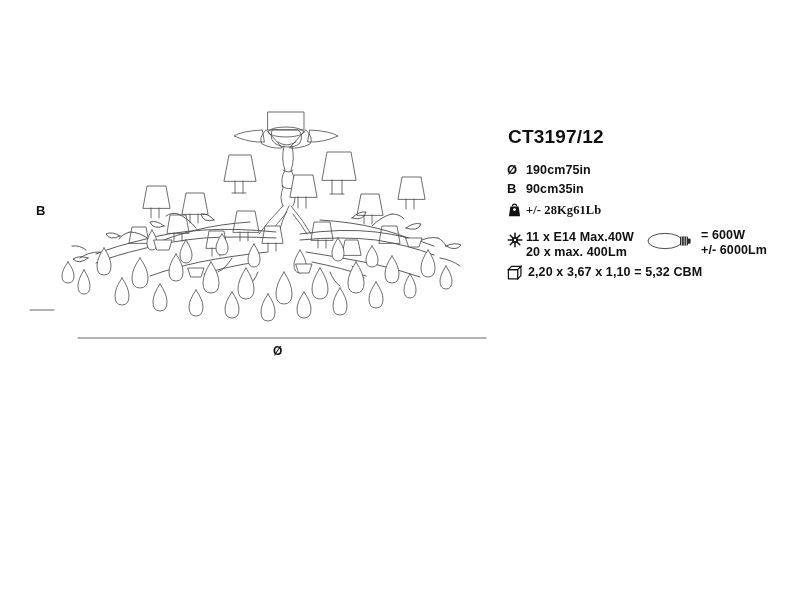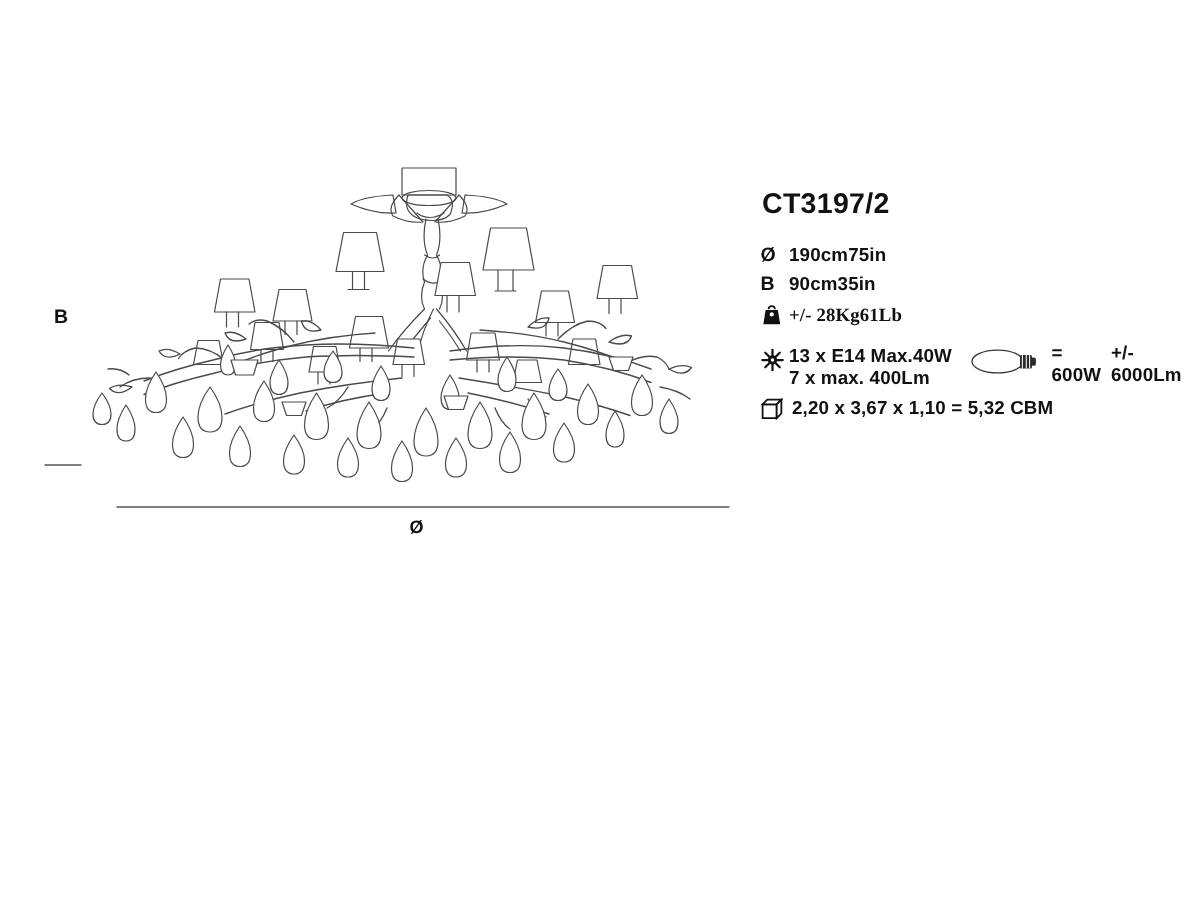--- a/index.html
+++ b/index.html
@@ -122,21 +122,21 @@
   #bulb-graphic {
     position: absolute;
     left: 139px;
     top: 230px;
   }
   #output-block {
     position: absolute;
     left: 194px;
     top: 228px;
     display: flex;
-    flex-direction: row;
+    flex-direction: column;
   }
   #output-block .spec-text { line-height: 15px; }
 
   #carton-text { padding-left: 2px; }
 </style>
 </head>
 <body>
 
 <div id="drawing-panel">
 
@@ -280,21 +280,21 @@
     </g>
   </svg>
 
   <div id="height-label">B</div>
 
   <div id="diameter-label">Ø</div>
 </div>
 
 <div id="spec-panel">
 
-  <div id="model-title">CT3197/2</div>
+  <div id="model-title">CT3197/12</div>
 
   <div class="spec-row" id="row-diameter">
     <span class="spec-icon">
       <span class="glyph-dim">Ø</span>
     </span>
     <span class="spec-text">
       <span>190cm</span><span class="val-second">75in</span>
     </span>
   </div>
 
@@ -327,22 +327,22 @@
           <line x1="8" y1="1.2" x2="8" y2="14.8"></line>
           <line x1="1.2" y1="8" x2="14.8" y2="8"></line>
           <line x1="3.2" y1="3.2" x2="12.8" y2="12.8"></line>
           <line x1="12.8" y1="3.2" x2="3.2" y2="12.8"></line>
         </g>
         <circle cx="8" cy="8" r="3.1" fill="#111111"></circle>
         <circle cx="8" cy="8" r="1.2" fill="#ffffff"></circle>
       </svg>
     </span>
     <span id="lamp-text-block">
-      <span class="spec-text">13 x E14 Max.40W</span>
-      <span class="spec-text">7 x max. 400Lm</span>
+      <span class="spec-text">11 x E14 Max.40W</span>
+      <span class="spec-text">20 x max. 400Lm</span>
     </span>
   </div>
 
   <div id="bulb-graphic">
     <svg width="48" height="22" viewBox="0 0 48 22">
       <ellipse cx="19" cy="11" rx="17" ry="7.6" fill="#ffffff" stroke="#3a3a3a" stroke-width="0.9"></ellipse>
       <rect x="34" y="6.6" width="8" height="9" rx="1" fill="#2a2a2a"></rect>
       <rect x="41.4" y="8.4" width="3.2" height="5.4" rx="1.2" fill="#2a2a2a"></rect>
       <line x1="35.6" y1="6.6" x2="35.6" y2="15.6" stroke="#ffffff" stroke-width="0.7"></line>
       <line x1="38.2" y1="6.6" x2="38.2" y2="15.6" stroke="#ffffff" stroke-width="0.7"></line>

